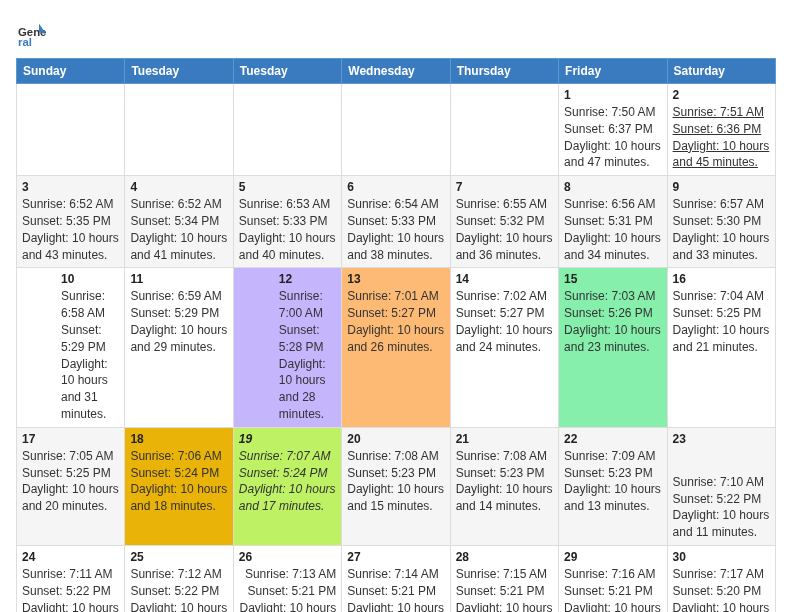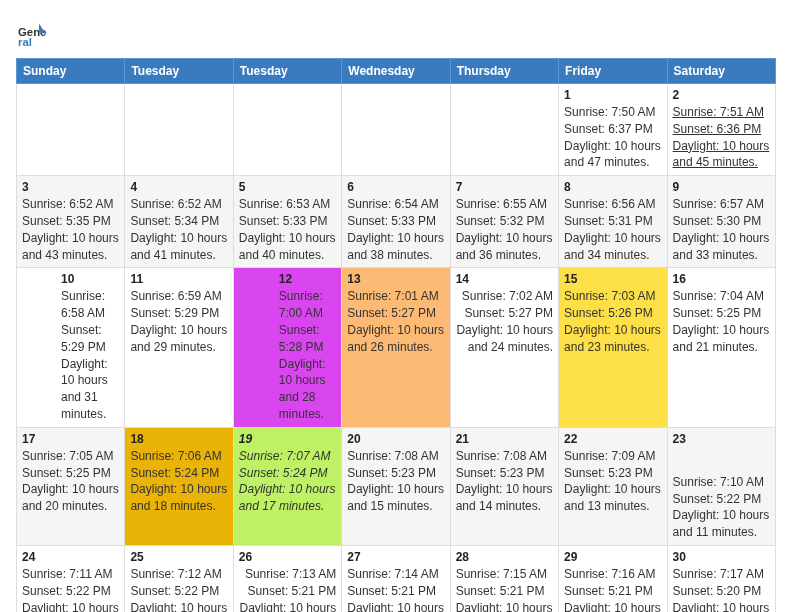--- a/index.html
+++ b/index.html
@@ -205,42 +205,42 @@
 Daylight: 10 hours
 and 31 minutes.</div>
         </td>
         <td style="background: rgb(255, 255, 255);">
           <span class="day-number">11</span>
           <div class="day-info" style="white-space: pre-line;">Sunrise: 6:59 AM
 Sunset: 5:29 PM
 Daylight: 10 hours
 and 29 minutes.</div>
         </td>
-        <td style="background: #d946ef; padding-left: 45px;">
+        <td style="background: #c4b5fd; padding-left: 45px;">
           <span class="day-number">12</span>
           <div class="day-info" style="white-space: pre-line;">Sunrise: 7:00 AM
 Sunset: 5:28 PM
 Daylight: 10 hours
 and 28 minutes.</div>
         </td>
         <td style="background: #fdba74;">
           <span class="day-number">13</span>
           <div class="day-info" style="white-space: pre-line;">Sunrise: 7:01 AM
 Sunset: 5:27 PM
 Daylight: 10 hours
 and 26 minutes.</div>
         </td>
         <td style="background: rgb(255, 255, 255);">
           <span class="day-number">14</span>
-          <div class="day-info" style="white-space: pre-line; text-align: right;">Sunrise: 7:02 AM
+          <div class="day-info" style="white-space: pre-line;">Sunrise: 7:02 AM
 Sunset: 5:27 PM
 Daylight: 10 hours
 and 24 minutes.</div>
         </td>
-        <td style="background: #fde047;">
+        <td style="background: #86efac;">
           <span class="day-number">15</span>
           <div class="day-info" style="white-space: pre-line;">Sunrise: 7:03 AM
 Sunset: 5:26 PM
 Daylight: 10 hours
 and 23 minutes.</div>
         </td>
         <td style="background: rgb(255, 255, 255);">
           <span class="day-number">16</span>
           <div class="day-info" style="white-space: pre-line;">Sunrise: 7:04 AM
 Sunset: 5:25 PM

